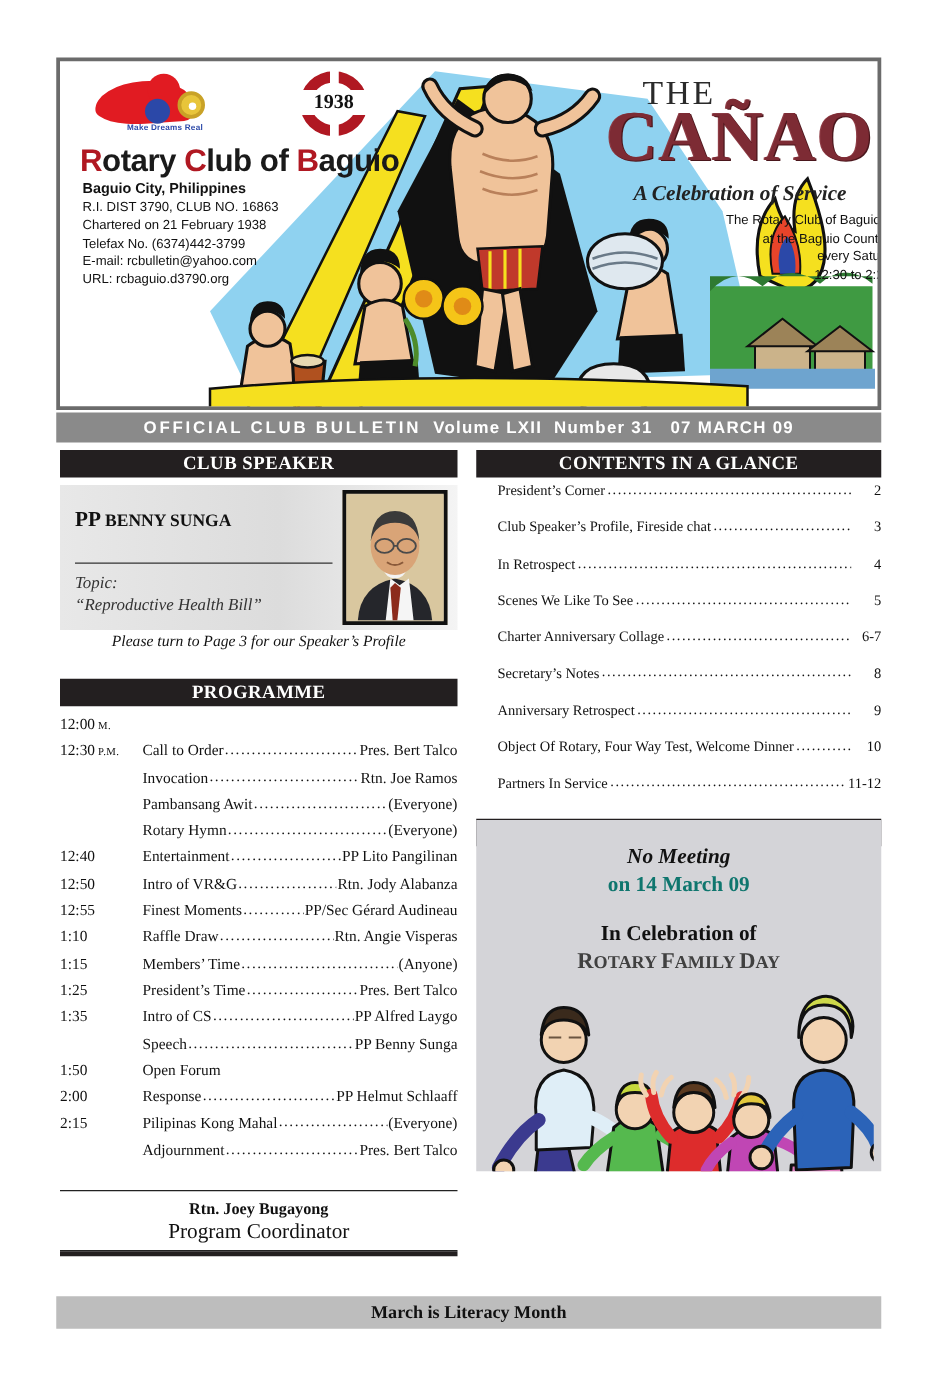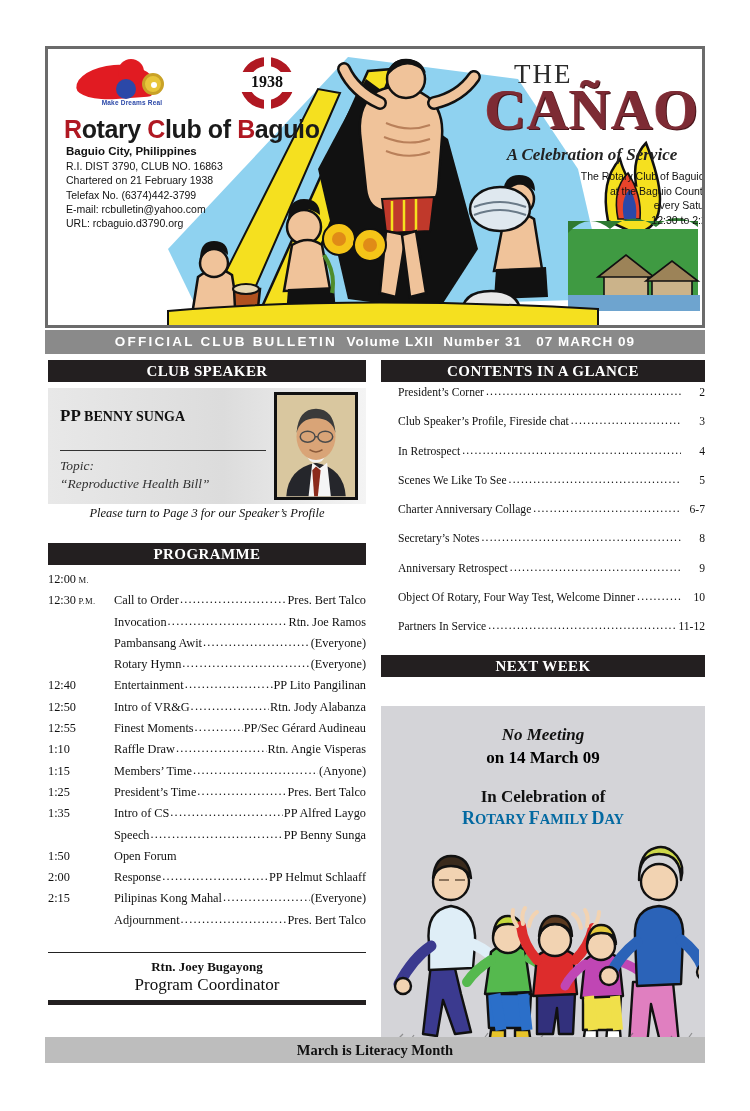--- a/index.html
+++ b/index.html
@@ -149,31 +149,31 @@
   .c-row {
     display:flex; align-items:baseline; height:29.3px;
     font-family:"Liberation Serif", serif; font-size:11.6px; color:#111;
   }
   .c-title { white-space:nowrap;margin-left:17px; }
   .c-dots { flex:1; overflow:hidden; white-space:nowrap; letter-spacing:1.2px; margin:0 2px; position:relative; top:-1px; }
   .c-page { white-space:nowrap; min-width:22px; text-align:right; }
 
   .nextweek-bar { position:absolute; left:381px; top:655px; width:324px; }
   .nextweek-box {
-    position:absolute; left:381px; top:706px; width:324px; height:351px;
+    position:absolute; left:381px; top:656px; width:324px; height:281px;
     background:#d4d4d8; overflow:hidden;
   }
   .nw-nomeeting { position:absolute; left:0; top:19px; width:324px; text-align:center;
     font-family:"Liberation Serif", serif; font-weight:bold; font-style:italic; font-size:17px; color:#111; }
   .nw-date { position:absolute; left:0; top:42px; width:324px; text-align:center;
-    font-family:"Liberation Serif", serif; font-weight:bold; font-size:17px; color:#000000; }
+    font-family:"Liberation Serif", serif; font-weight:bold; font-size:17px; color:#0f766e; }
   .nw-incel { position:absolute; left:0; top:81px; width:324px; text-align:center;
     font-family:"Liberation Serif", serif; font-weight:bold; font-size:17px; color:#111; }
   .nw-rfd { position:absolute; left:0; top:102px; width:324px; text-align:center;
-    font-family:"Liberation Serif", serif; font-weight:bold; font-size:18px; color:#0369a1; }
+    font-family:"Liberation Serif", serif; font-weight:bold; font-size:18px; color:#404040; }
   .nw-rfd .sc { font-size:14.5px; }
   .family { position:absolute; left:6px; top:128px; width:312px; height:218px; }
 
   
   .footer-bar {
     position:absolute; left:45px; top:1037px; width:660px; height:26px;
     background:#bdbdbd; text-align:center; line-height:26px;
     font-family:"Liberation Serif", serif; font-weight:bold; font-size:14.5px; color:#111;
   }
 </style>

